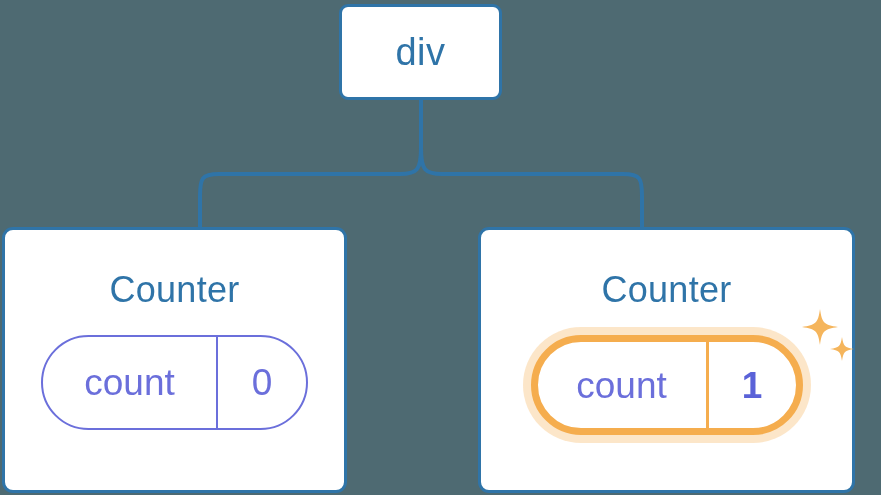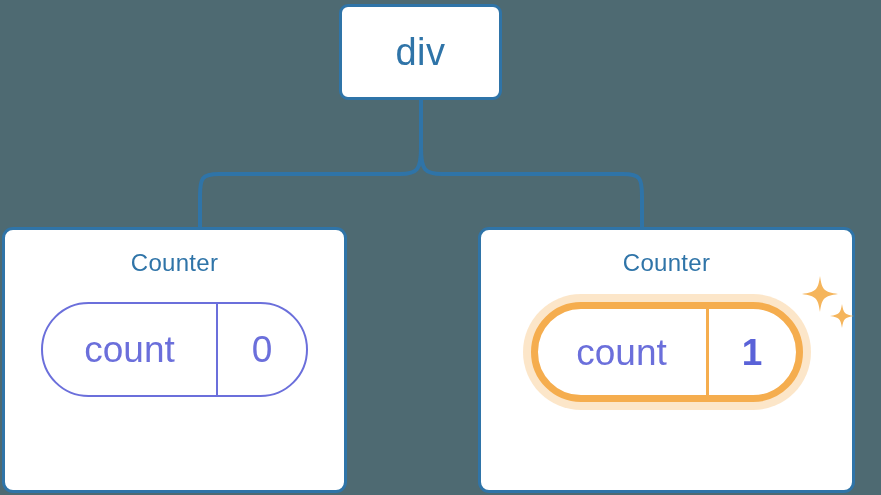--- a/index.html
+++ b/index.html
@@ -68,23 +68,23 @@
     width: 345px;
     height: 266px;
   }
   #card-right {
     left: 478px;
     top: 227px;
     width: 377px;
     height: 266px;
   }
   .card-title {
-    font-size: 24px;
+    font-size: 36px;
     color: #2f74a8;
-    margin-top: 21px;
+    margin-top: 42px;
     line-height: 1;
     letter-spacing: 0.3px;
   }
 
   
   .pill-wrap {
     position: relative;
     margin-top: 27px;
     display: flex;
     align-items: flex-end;

